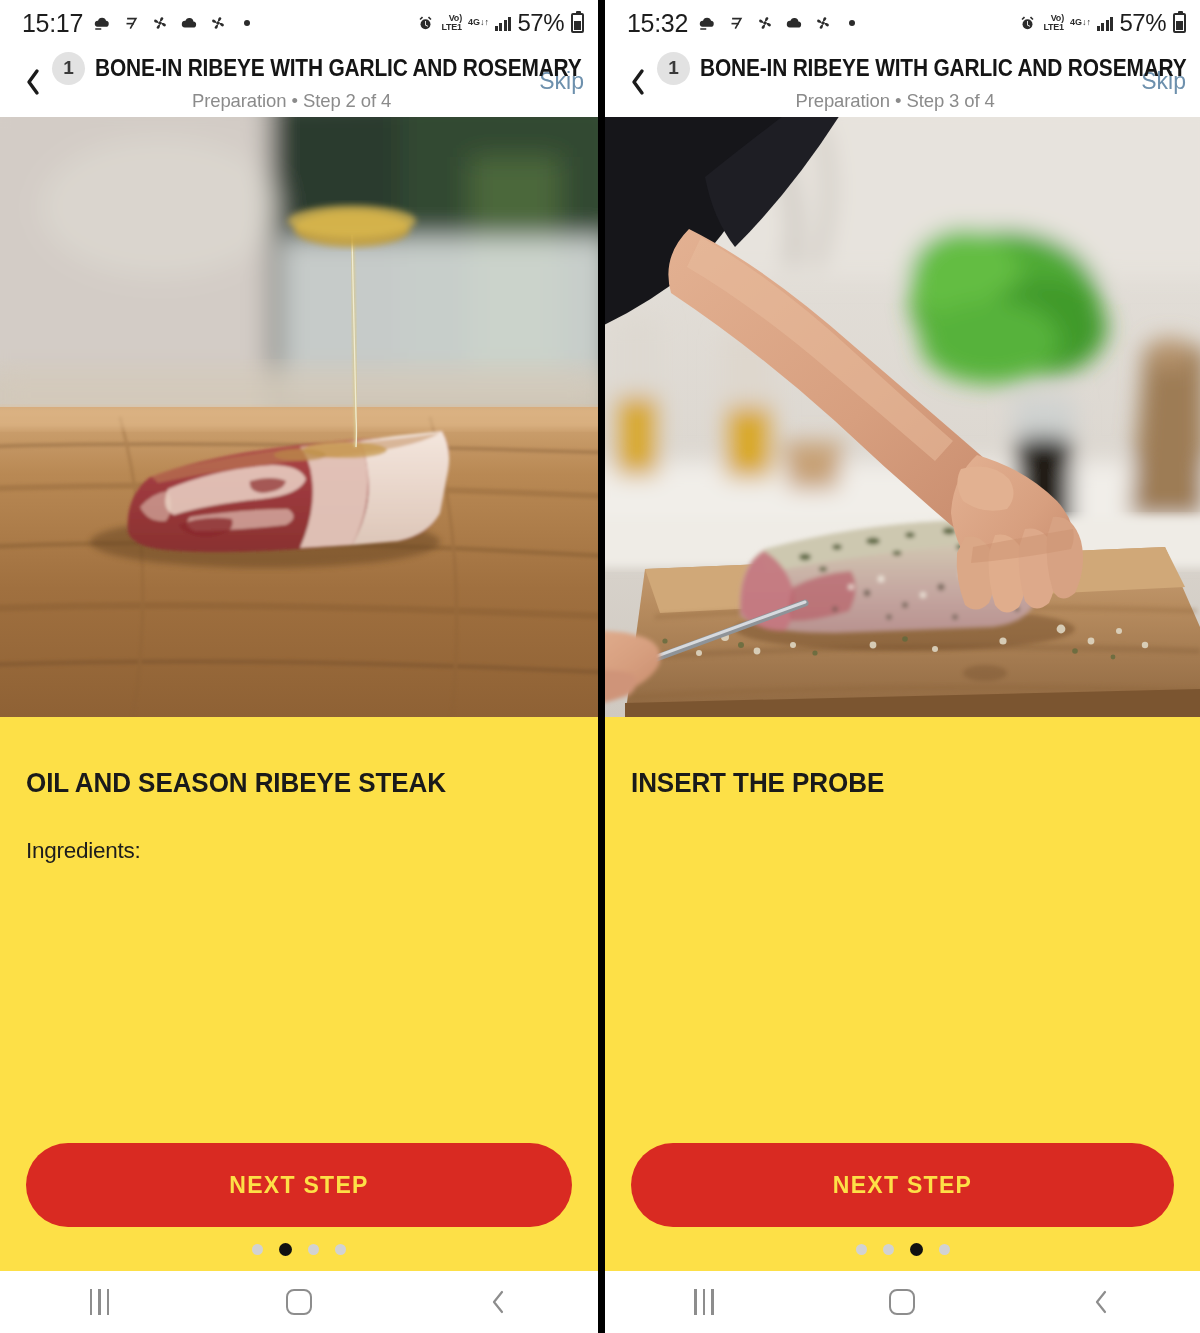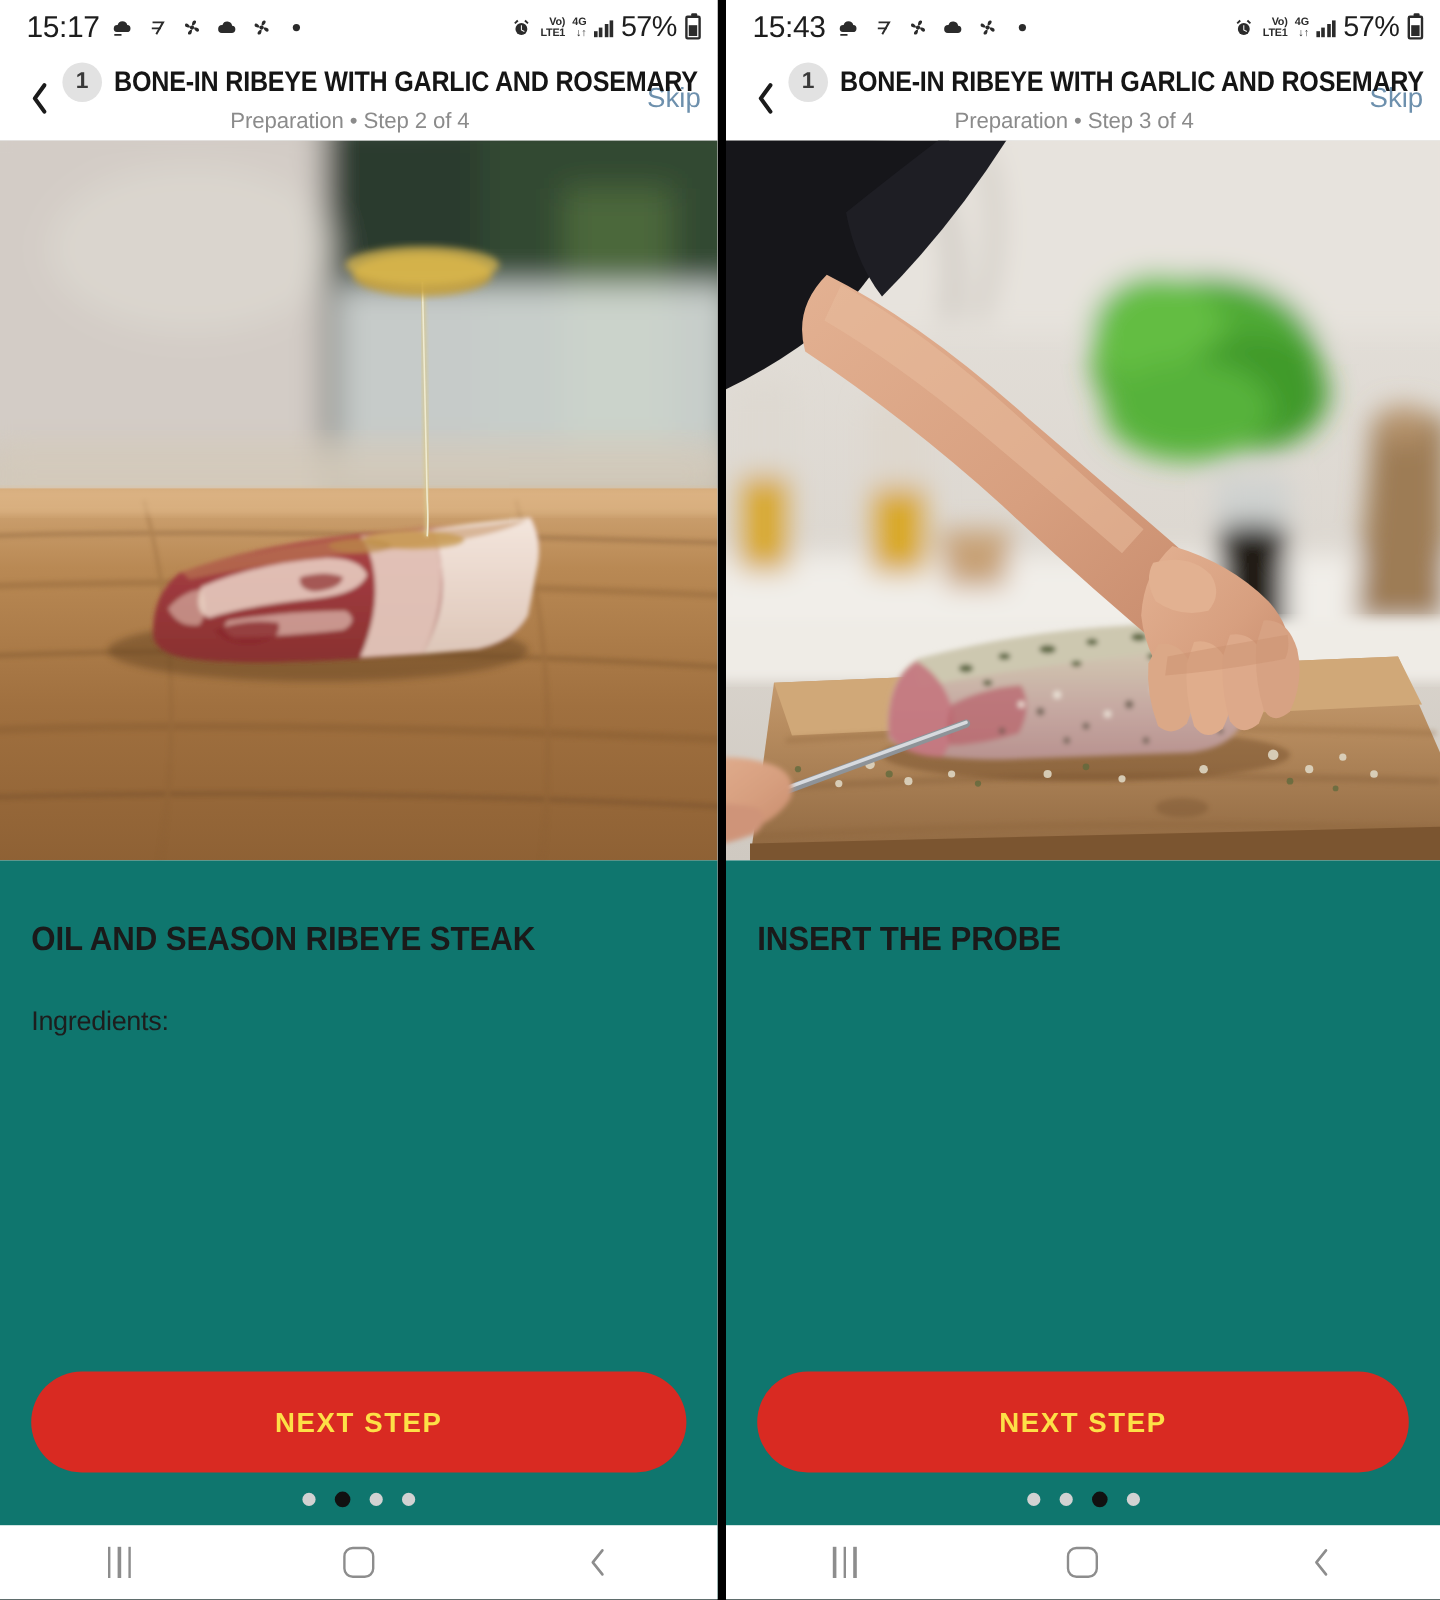--- a/index.html
+++ b/index.html
@@ -38,21 +38,21 @@
   }
   .sb-ico { width: 20px; height: 20px; display: inline-flex; align-items:center; justify-content:center; color:#2b2b2b; }
   .sb-ico svg { display:block; }
   .sb-right { margin-left: auto; display: flex; align-items: center; gap: 6px; }
   .sb-volte {
     display:flex; flex-direction:column; align-items:flex-end; justify-content:center;
     font-size: 9px; line-height: 9.5px; font-weight: 700; color:#2b2b2b;
     letter-spacing: -0.2px;
   }
   .sb-4g {
-    display:flex; flex-direction:column; align-items:flex-end; justify-content:center;
+    display:flex; align-items:flex-end; justify-content:center;
     font-size: 9px; line-height: 9.5px; font-weight: 700; color:#2b2b2b;
   }
   .sb-bars { display:flex; align-items:flex-end; gap:1.5px; height:16px; }
   .sb-bars i { display:block; width:3px; background:#2b2b2b; }
   .sb-bars i:nth-child(1){ height:5px; }
   .sb-bars i:nth-child(2){ height:8px; }
   .sb-bars i:nth-child(3){ height:11px; }
   .sb-bars i:nth-child(4){ height:14px; }
   .sb-batt-txt { font-size: 24px; color:#1d1d1d; letter-spacing:-0.5px; }
   .sb-batt {
@@ -116,21 +116,21 @@
   
   .hero { flex: 0 0 600px; position: relative; overflow: hidden; background:#ddd; }
   .hero svg { display:block; width:100%; height:100%; }
 
   
   .content {
     flex: 1 1 auto;
     padding: 50px 26px 0 26px;
     overflow: hidden;
     position: relative;
-    background:#0f766e;
+    background:#fde047;
   }
   .sec-title {
     font-family: "Liberation Sans Narrow","Liberation Sans", sans-serif;
     font-weight: 700;
     font-size: 28px;
     color: #1a1a1a;
     letter-spacing: -0.1px;
     transform: scaleX(0.93);
     transform-origin: left center;
     margin-bottom: 34px;
@@ -391,21 +391,21 @@
             </svg>
         </div>
       </div>
     </div>
   </div>
 
   <div class="phone right">
 
     <div class="statusbar">
       <div class="sb-left">
-        <span class="sb-time">15:43</span>
+        <span class="sb-time">15:32</span>
         <span class="sb-ico">
           <svg width="18" height="18" viewBox="0 0 24 24" fill="currentColor">
               <path d="M6 17h11a4 4 0 0 0 .4-7.98A5.5 5.5 0 0 0 6.7 9.1 3.95 3.95 0 0 0 6 17z"></path>
               <path d="M3 19h8v2H3z"></path>
             </svg>
         </span>
         <span class="sb-ico">
           <svg width="15" height="18" viewBox="0 0 24 24" fill="none" stroke="currentColor" stroke-width="2.6">
               <path d="M5 5h14L10 21"></path>
               <path d="M4 13h12"></path>

